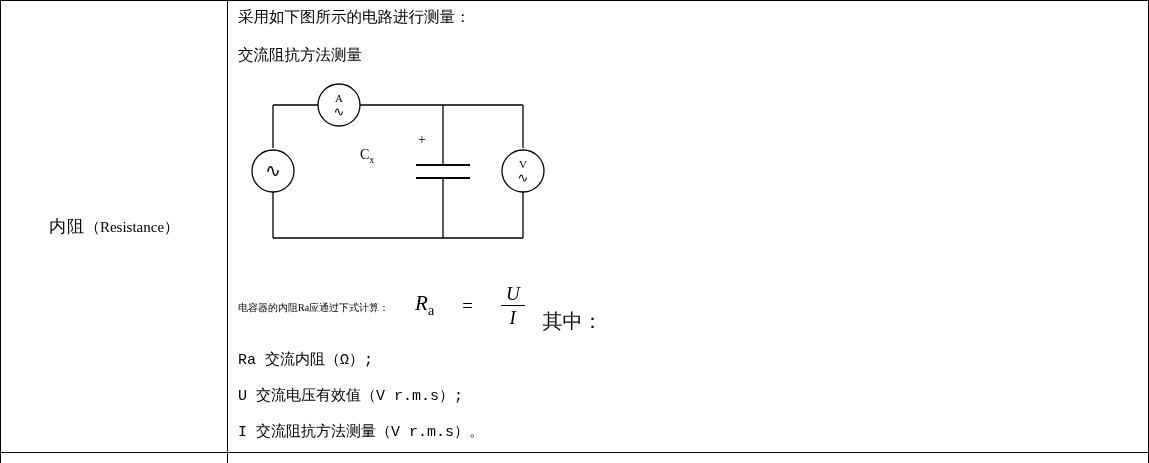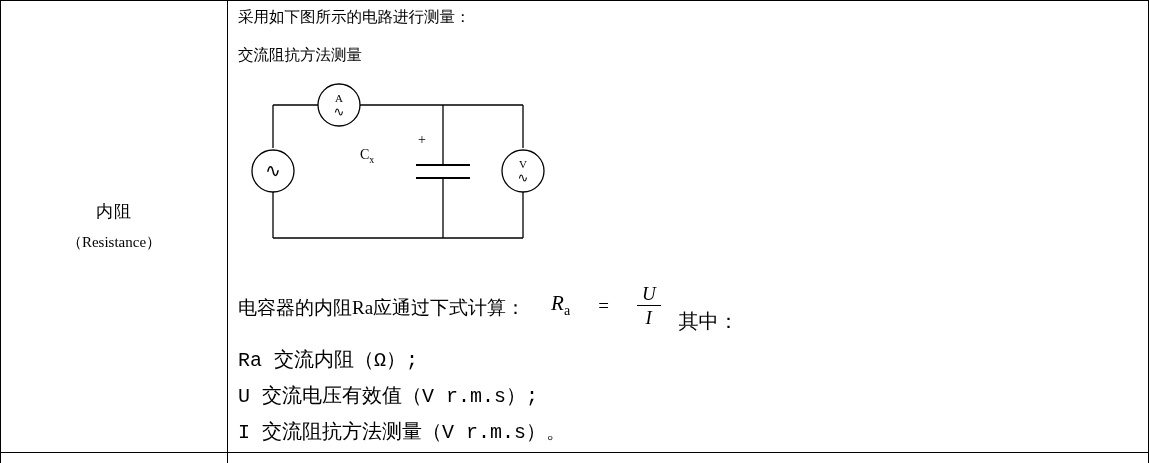--- a/index.html
+++ b/index.html
@@ -51,21 +51,21 @@
   .h-line.bottom { top: 452px; }
 
   
   .label-cell {
     position: absolute;
     left: 1px;
     top: 1px;
     width: 226px;
     height: 451px;
     display: flex;
-    flex-direction: column;
+    flex-direction: row;
     align-items: center;
     justify-content: center;
   }
   .label-cn {
     font-family: "Liberation Serif", serif;
     font-size: 17px;
     line-height: 30px;
     letter-spacing: 1px;
   }
   .label-en {
@@ -120,21 +120,21 @@
   }
 
   
   .formula-row {
     display: flex;
     align-items: center;
     margin-top: 12px;
     margin-bottom: 16px;
   }
   .formula-row .txt {
-    font-size: 19px;
+    font-size: 10px;
     white-space: nowrap;
   }
   .formula {
     display: inline-flex;
     align-items: center;
     font-family: "Liberation Serif", serif;
     font-style: italic;
     margin: 0 18px 0 26px;
     position: relative;
     top: -2px;
@@ -173,21 +173,21 @@
   .frac .den {
     font-size: 19px;
     padding: 2px 5px 0 5px;
   }
   .after-formula {
     font-size: 20px;
     white-space: nowrap;
     margin-top: 28px;
   }
   .note-line {
-    font-size: 20px;
+    font-size: 15px;
     line-height: 19px;
     margin-bottom: 17px;
     white-space: nowrap;
     font-family: "Liberation Mono", monospace;
   }
 </style>
 </head>
 <body>
 
 <div class="page">

